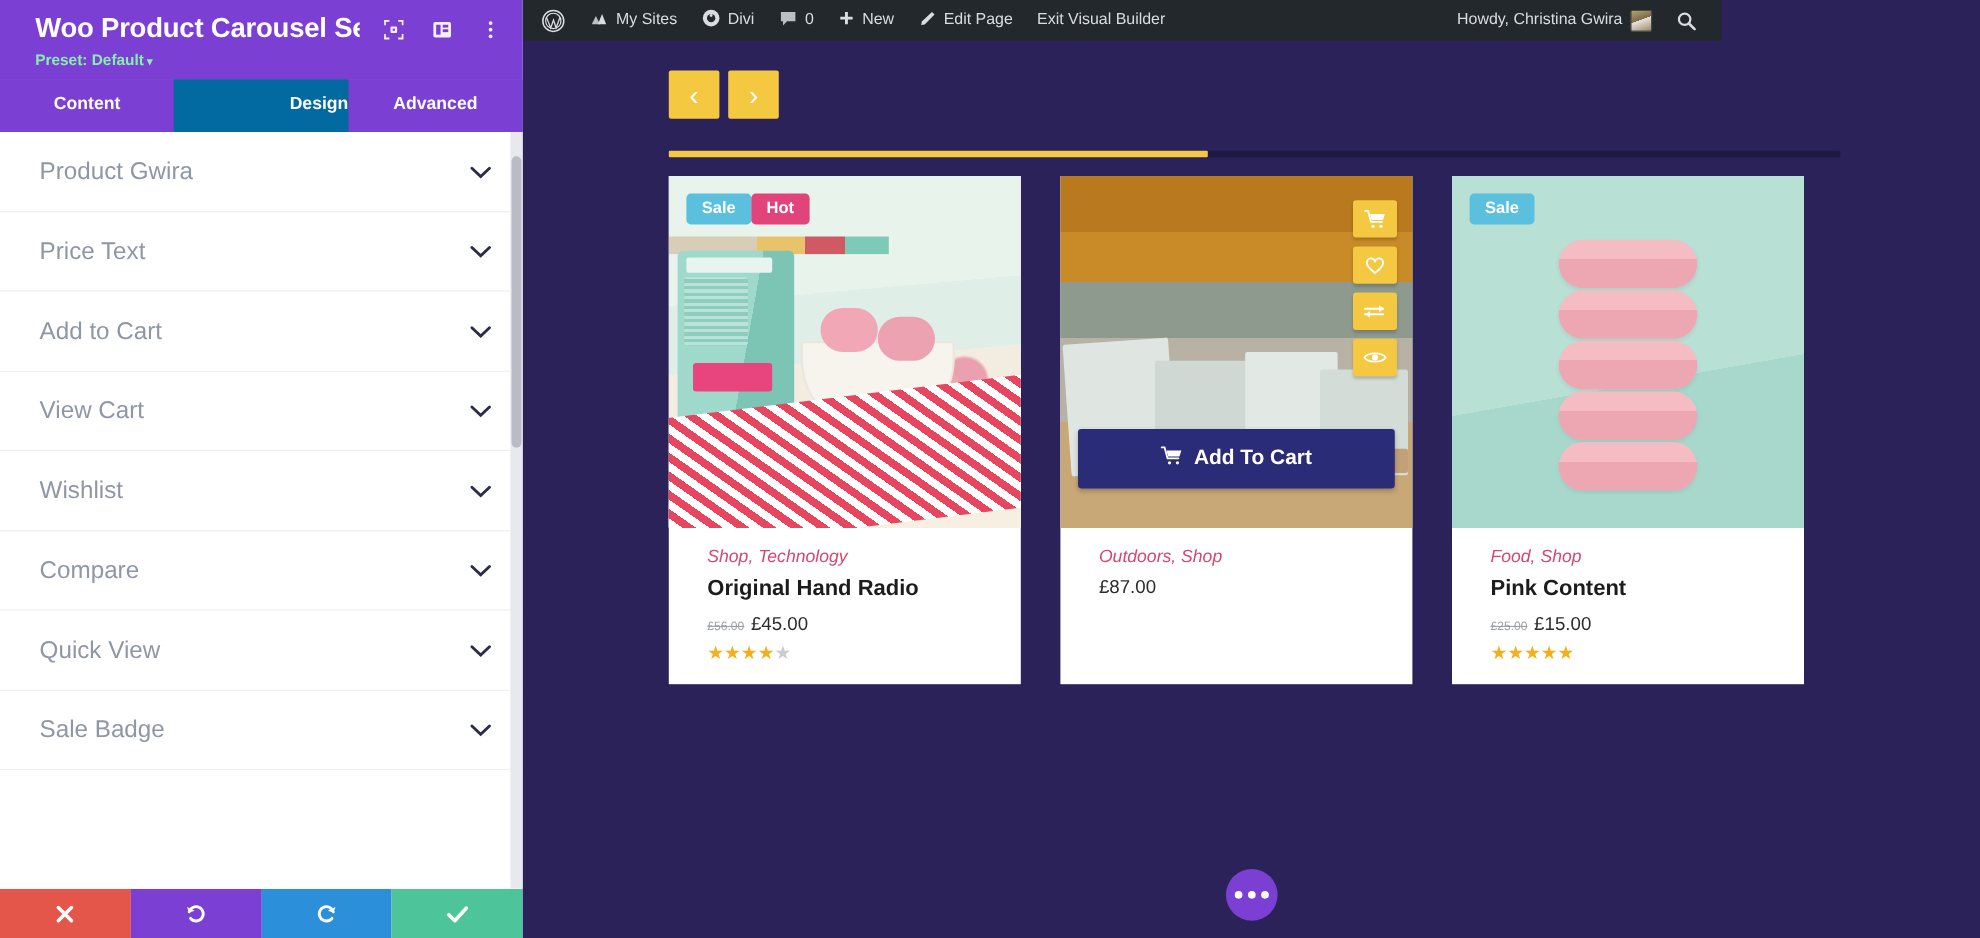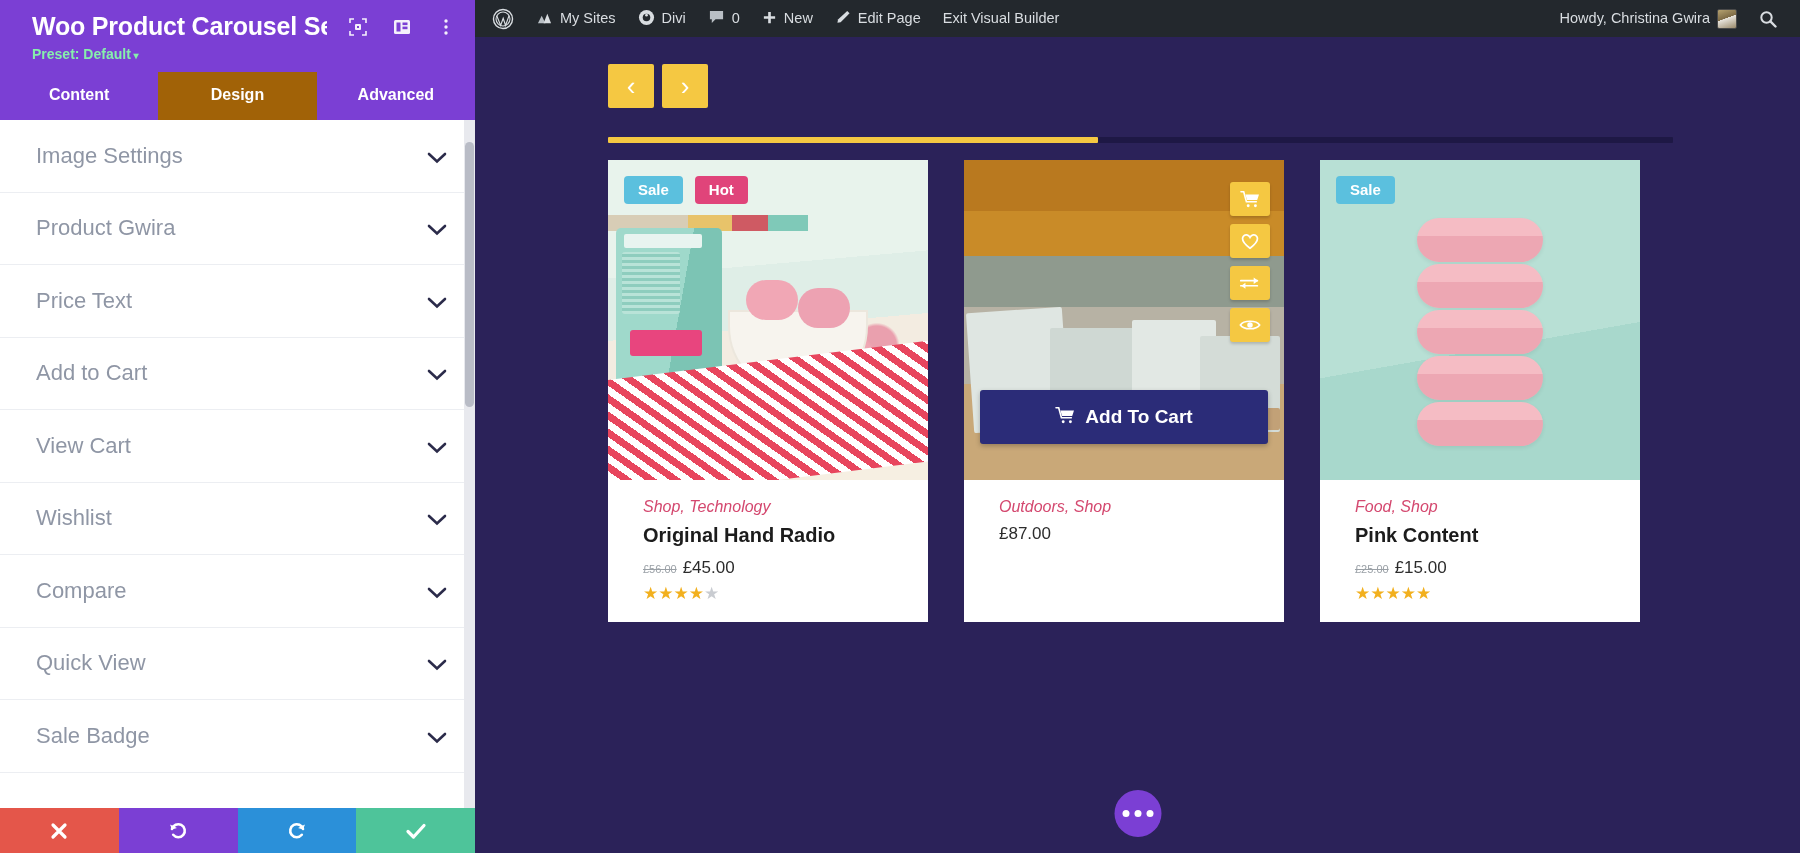--- a/index.html
+++ b/index.html
@@ -35,21 +35,21 @@
   .sp-preset { color: #86efac; font-size: 14px; font-weight: bold; margin-top: 5px; }
   .sp-preset .caret { font-size: 10px; }
 
   .sp-tabs { display: flex; background: #7b3fd4; }
   .sp-tab {
     flex: 1; text-align: center; color: #fff;
     font-size: 16px; font-weight: bold;
     padding: 14px 0 16px 0;
     background: #7b3fd4;
   }
-  .sp-tab.active { background: #a16207; }
+  .sp-tab.active { background: #0369a1; text-align: right; }
 
   .sp-list { flex: 1; background: #fff; overflow: hidden; position: relative; }
   .sp-row {
     height: 72.5px;
     display: flex; align-items: center; justify-content: space-between;
     padding: 0 28px 0 36px;
     border-bottom: 1px solid #eceef2;
   }
   .sp-row-label { color: #8f96a5; font-size: 22px; }
   .chev { width: 20px; height: 12px; }
@@ -69,21 +69,21 @@
     color: #fff; font-size: 20px;
   }
   .sp-fbtn.cancel { background: #e4564a; }
   .sp-fbtn.undo   { background: #7b3fd4; }
   .sp-fbtn.redo   { background: #2b90d9; }
   .sp-fbtn.save   { background: #4ec49a; }
 
   
   .wpbar {
     position: absolute; left: 475px; top: 0;
-    width: 1325px; height: 37px;
+    width: 1090px; height: 37px;
     background: #23282d;
     display: flex; align-items: center;
     color: #d9dde1; font-size: 14.5px;
     padding: 0 12px 0 6px;
   }
   .wp-item { display: flex; align-items: center; gap: 7px; padding: 0 11px; height: 37px; white-space: nowrap; }
   .wp-item .lbl { line-height: 1; }
   .wpbar-spacer { flex: 1; }
   .wp-avatar {
     width: 20px; height: 20px; border-radius: 2px;
@@ -178,21 +178,21 @@
     background: linear-gradient(170deg, #b8e0d5 0 58%, #a8d8cc 58% 100%);
     position: relative;
   }
   .mac {
     position: absolute; left: 50%; transform: translateX(-50%);
     width: 126px; height: 44px; border-radius: 22px;
     background: linear-gradient(180deg,#f5bcc4 0 40%, #eda7b3 40% 100%);
     box-shadow: 0 2px 4px rgba(0,0,0,.07);
   }
 
-  .badges { position: absolute; left: 16px; top: 16px; display: flex; gap: 12px; z-index: 5; }
+  .badges { position: absolute; left: 16px; top: 16px; display: flex; z-index: 5; }
   .badge {
     padding: 5px 14px 6px; border-radius: 4px;
     color: #fff; font-size: 15px; font-weight: bold;
   }
 
   .hover-icons {
     position: absolute; right: 14px; top: 22px;
     display: flex; flex-direction: column; gap: 8px; z-index: 6;
   }
   .hicon {
@@ -268,26 +268,20 @@
       </div>
     </div>
 
     <div class="sp-tabs">
       <div class="sp-tab">Content</div>
       <div class="sp-tab active">Design</div>
       <div class="sp-tab">Advanced</div>
     </div>
 
     <div class="sp-list">
-      <div class="sp-row">
-        <span class="sp-row-label">Image Settings</span>
-        <span class="chev"><svg width="20" height="12" viewBox="0 0 20 12">
-              <path d="M2 2 L10 9.5 L18 2" stroke="#2b2b4a" stroke-width="2.6" fill="none" stroke-linecap="round"></path>
-            </svg></span>
-      </div>
       <div class="sp-row">
         <span class="sp-row-label">Product Gwira</span>
         <span class="chev"><svg width="20" height="12" viewBox="0 0 20 12">
               <path d="M2 2 L10 9.5 L18 2" stroke="#2b2b4a" stroke-width="2.6" fill="none" stroke-linecap="round"></path>
             </svg></span>
       </div>
       <div class="sp-row">
         <span class="sp-row-label">Price Text</span>
         <span class="chev"><svg width="20" height="12" viewBox="0 0 20 12">
               <path d="M2 2 L10 9.5 L18 2" stroke="#2b2b4a" stroke-width="2.6" fill="none" stroke-linecap="round"></path>

